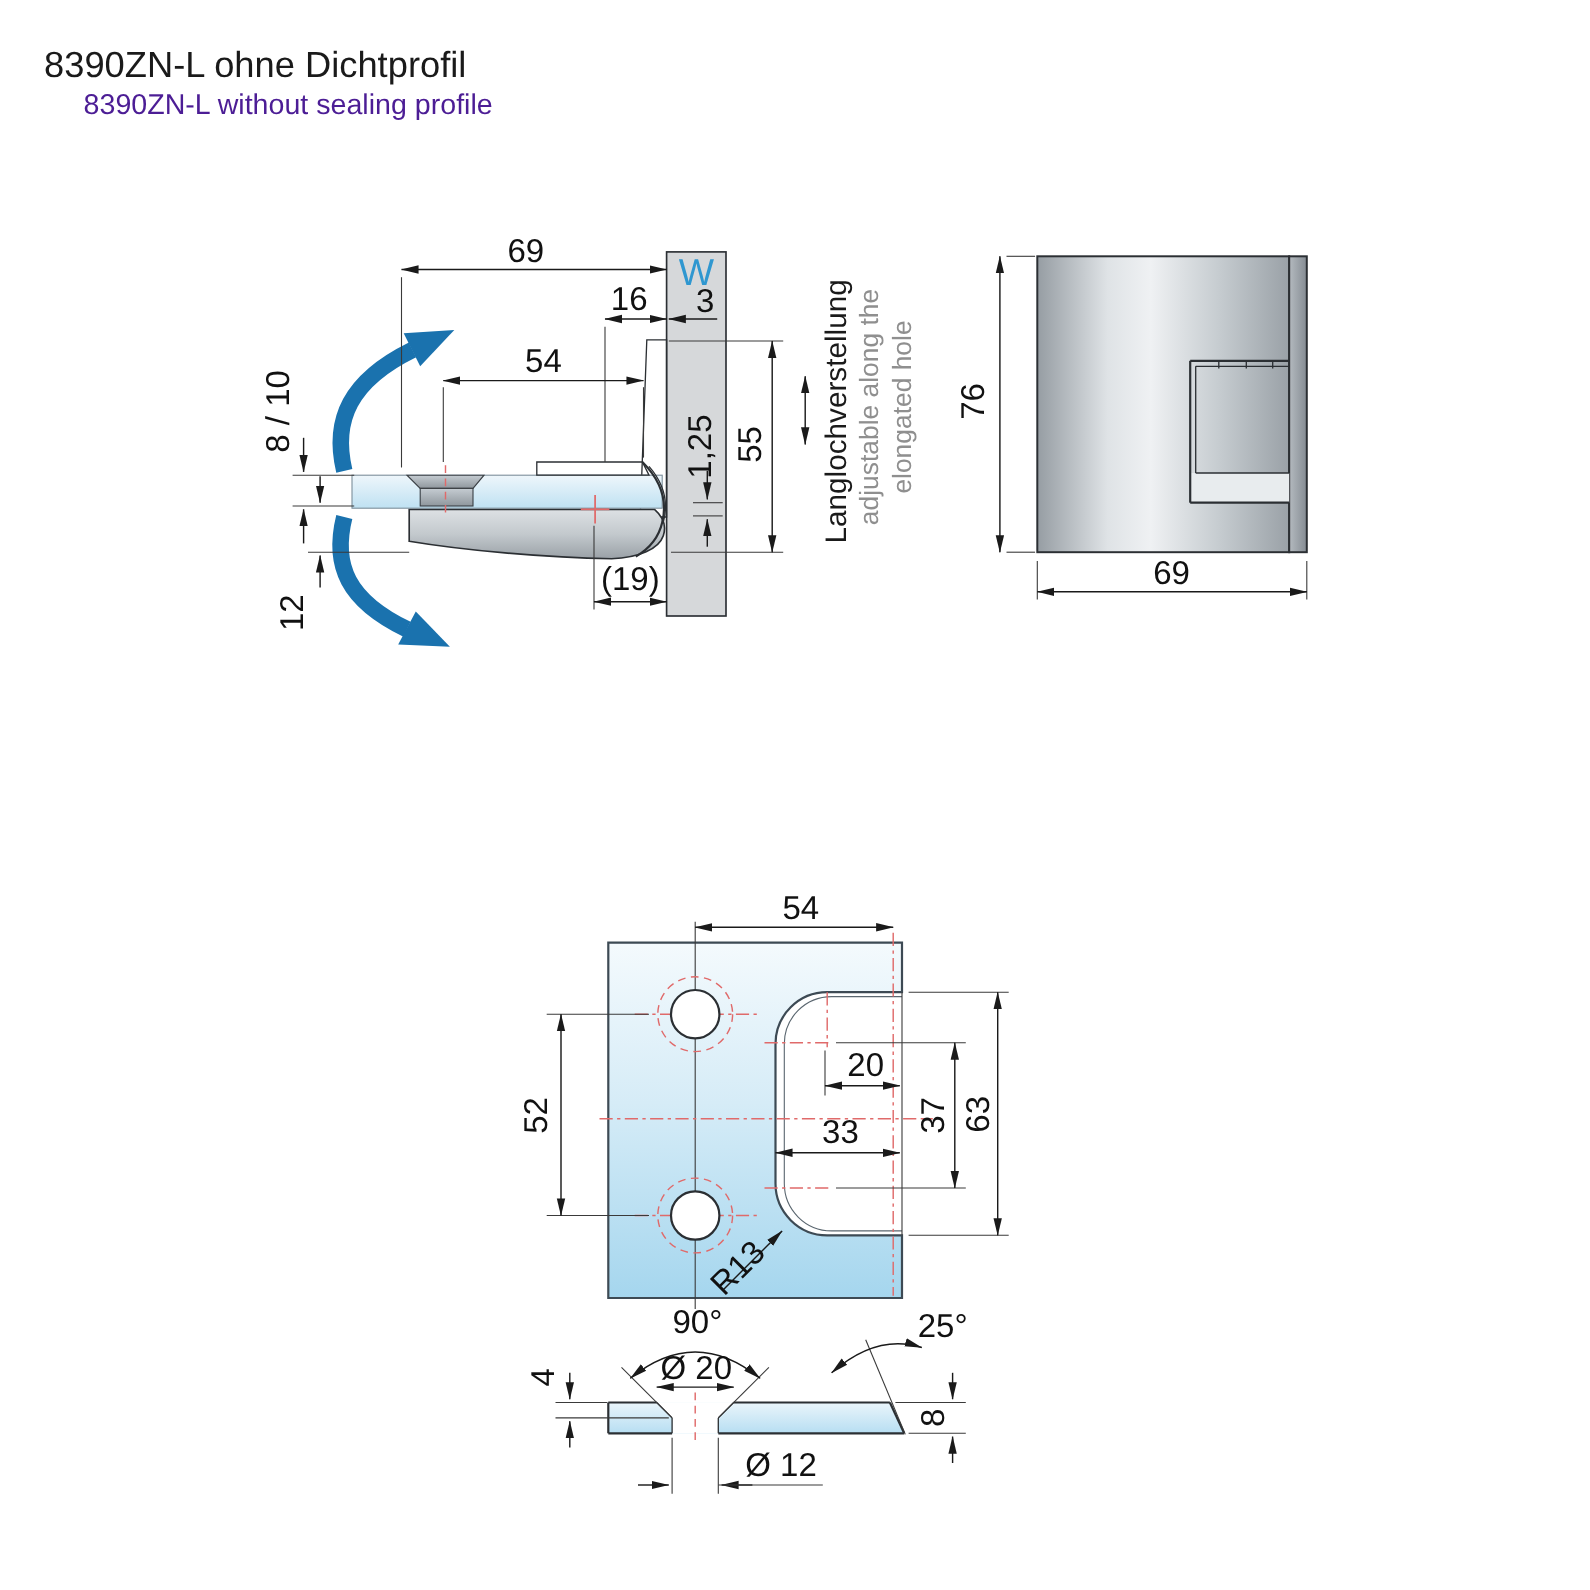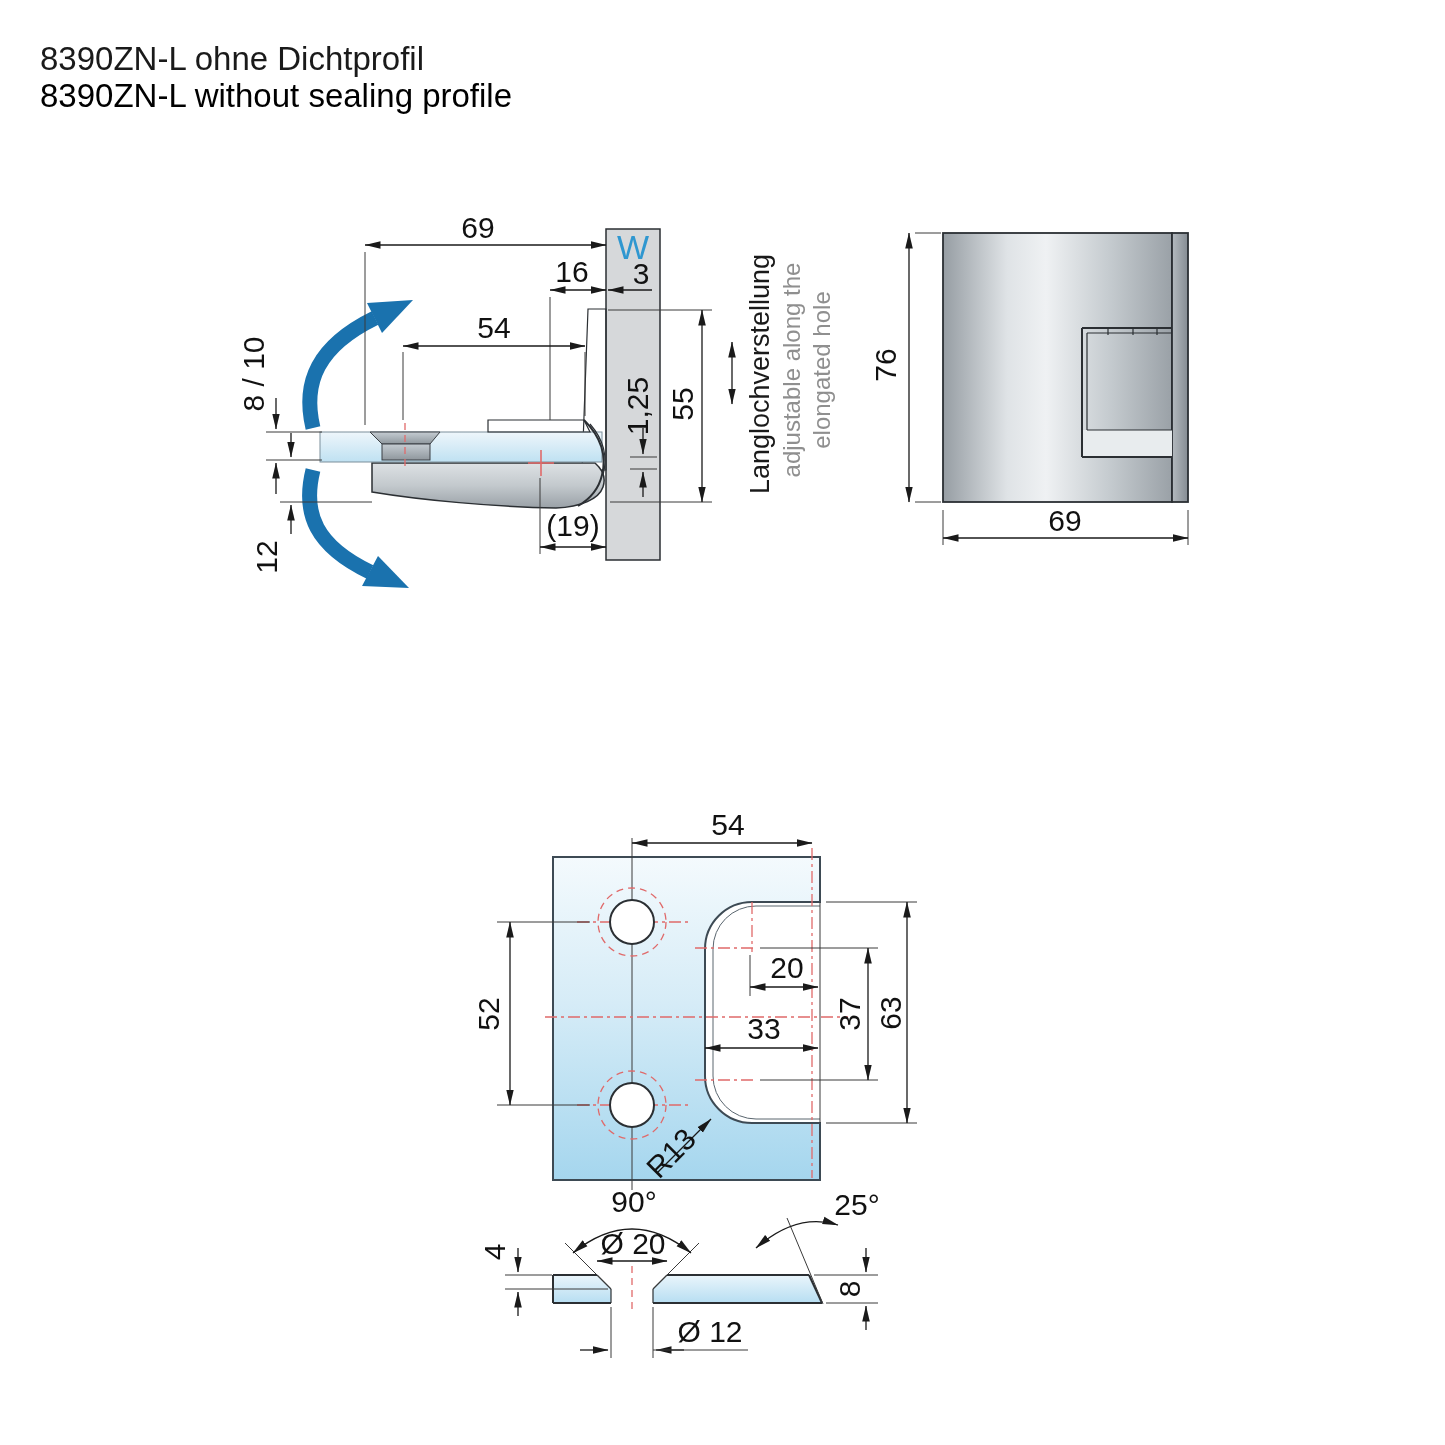--- a/index.html
+++ b/index.html
@@ -1,20 +1,20 @@
 <!DOCTYPE html>
 <html><head>
 <meta charset="utf-8">
 <style>
   html,body{margin:0;padding:0;background:#fff;}
   .canvas{position:relative;width:1337px;height:1445px;background:#ffffff;overflow:hidden;
           font-family:"Liberation Sans",sans-serif;}
   .title-block{position:absolute;left:40px;top:40px;}
   .title-de{font-size:33px;color:#1a1a1a;line-height:37px;}
-  .title-en{font-size:33px;color:#000000;line-height:37px;}
+  .title-en{font-size:26px;color:#4c1d95;line-height:37px;margin-left:36px;}
   .section-block{position:absolute;left:548px;top:716px;}
   svg{position:absolute;overflow:visible;}
   .dim{stroke:#1a1a1a;stroke-width:1.3;fill:none;}
   .thin{stroke:#3a3a3a;stroke-width:1;fill:none;}
   .out2{stroke:#2b2f33;stroke-width:2;fill:none;}
   .out1{stroke:#2b2f33;stroke-width:1.2;fill:none;}
   .red{stroke:#e06a6a;stroke-width:1.3;fill:none;stroke-dasharray:12 4 3 4;}
   .redc{stroke:#e06a6a;stroke-width:1.3;fill:none;stroke-dasharray:7 5;}
   .redsolid{stroke:#e06a6a;stroke-width:1.6;fill:none;}
   text.dim-label{font-family:"Liberation Sans",sans-serif;font-size:30px;fill:#111;}

